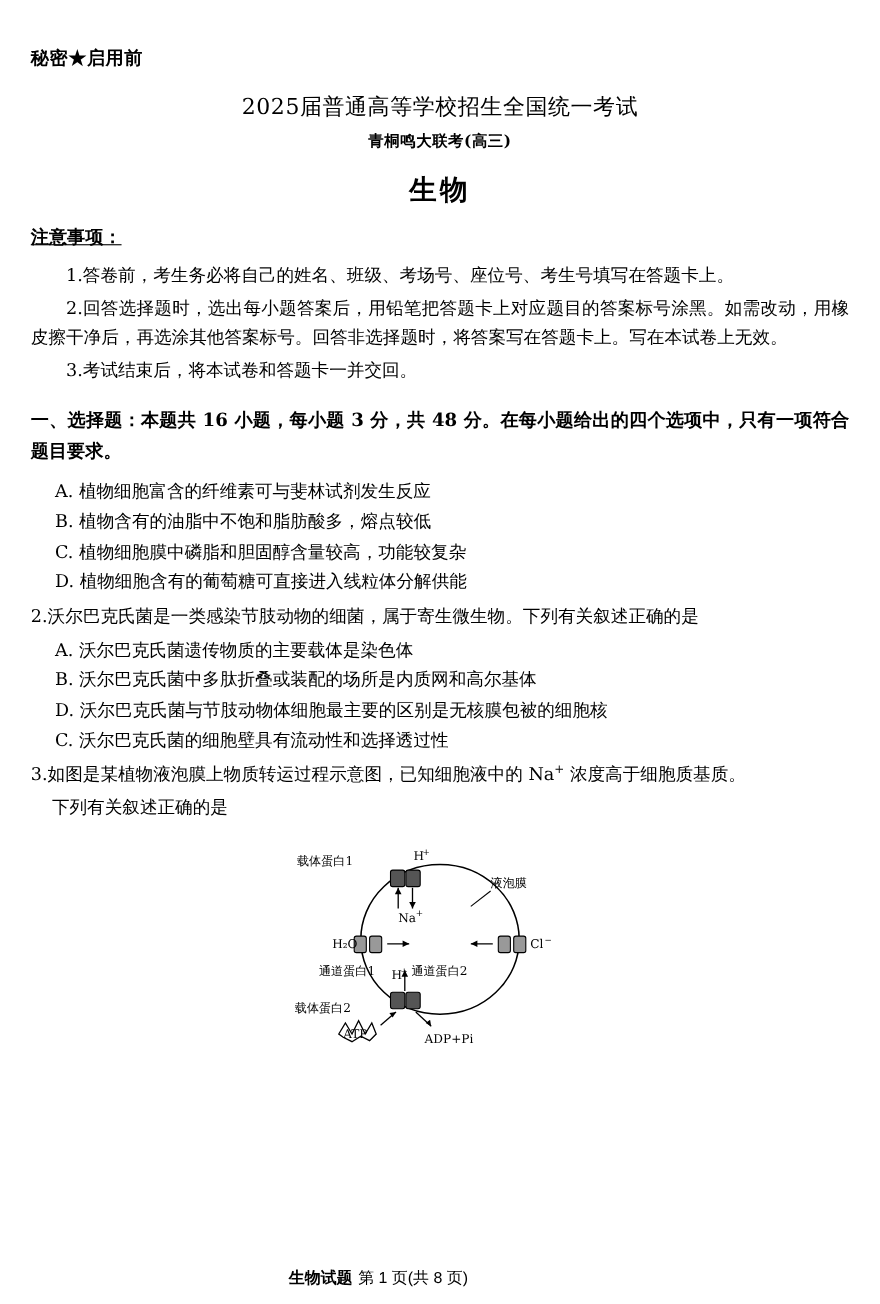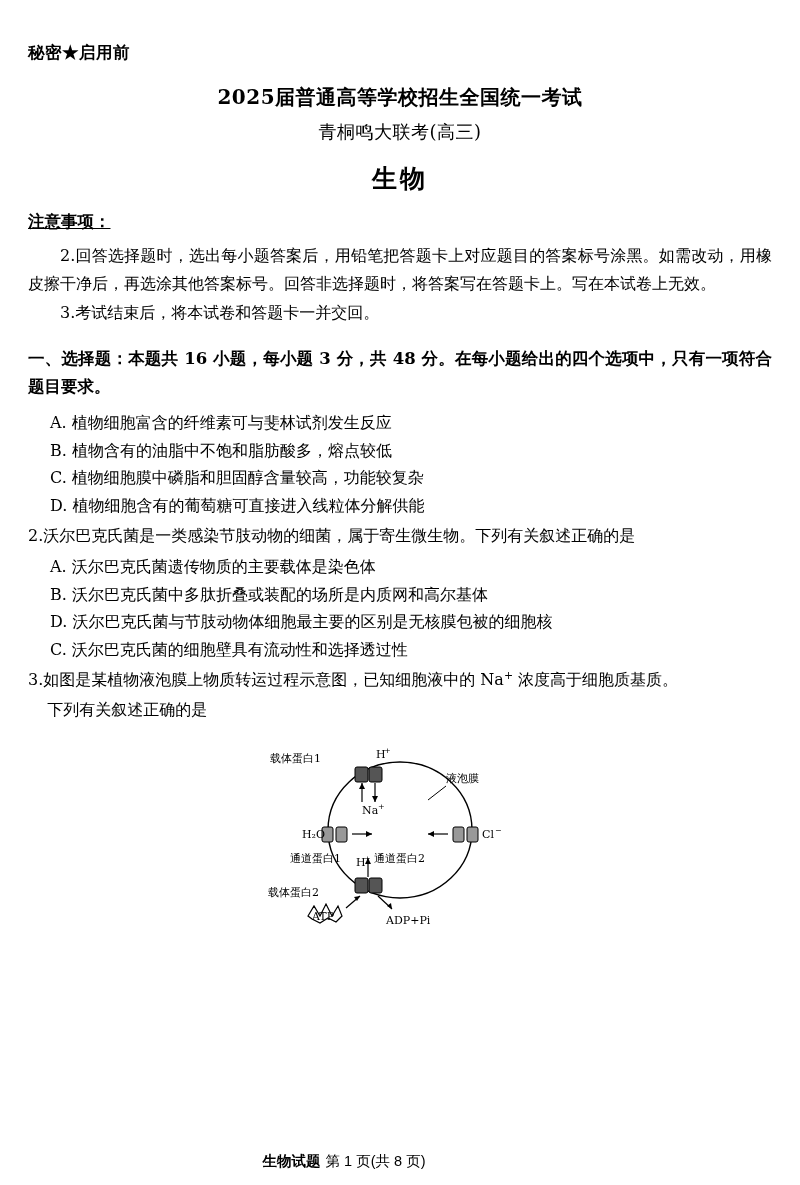--- a/index.html
+++ b/index.html
@@ -35,27 +35,27 @@
     font-weight: bold;
     letter-spacing: 0.5px;
     margin: 0 0 20px 0;
   }
 
   .title-block {
     text-align: center;
   }
   .title-main {
     font-size: 20px;
-    font-weight: bold;
+    font-weight: normal;
     letter-spacing: 0.5px;
     margin-bottom: 9px;
   }
   .title-sub {
-    font-size: 18px;
-    font-weight: normal;
+    font-size: 14px;
+    font-weight: bold;
     letter-spacing: 0.5px;
     margin-bottom: 18px;
   }
   .subject {
     font-size: 25px;
     font-weight: bold;
     letter-spacing: 3px;
     margin-bottom: 16px;
   }
 
@@ -136,20 +136,21 @@
 
     <div class="secret">秘密★启用前</div>
 
     <div class="title-block">
       <div class="title-main">2025届普通高等学校招生全国统一考试</div>
       <div class="title-sub">青桐鸣大联考(高三)</div>
       <div class="subject">生物</div>
     </div>
 
     <div class="notice-title">注意事项：</div>
+    <div class="notice-item">1.答卷前，考生务必将自己的姓名、班级、考场号、座位号、考生号填写在答题卡上。</div>
     <div class="notice-item">2.回答选择题时，选出每小题答案后，用铅笔把答题卡上对应题目的答案标号涂黑。如需改动，用橡皮擦干净后，再选涂其他答案标号。回答非选择题时，将答案写在答题卡上。写在本试卷上无效。</div>
     <div class="notice-item">3.考试结束后，将本试卷和答题卡一并交回。</div>
 
     <div class="section-head">一、选择题：本题共 16 小题，每小题 3 分，共 48 分。在每小题给出的四个选项中，只有一项符合题目要求。</div>
 
     <div class="question">
       <div class="q-opt">A. 植物细胞富含的纤维素可与斐林试剂发生反应</div>
       <div class="q-opt">B. 植物含有的油脂中不饱和脂肪酸多，熔点较低</div>
       <div class="q-opt">C. 植物细胞膜中磷脂和胆固醇含量较高，功能较复杂</div>
       <div class="q-opt">D. 植物细胞含有的葡萄糖可直接进入线粒体分解供能</div>

